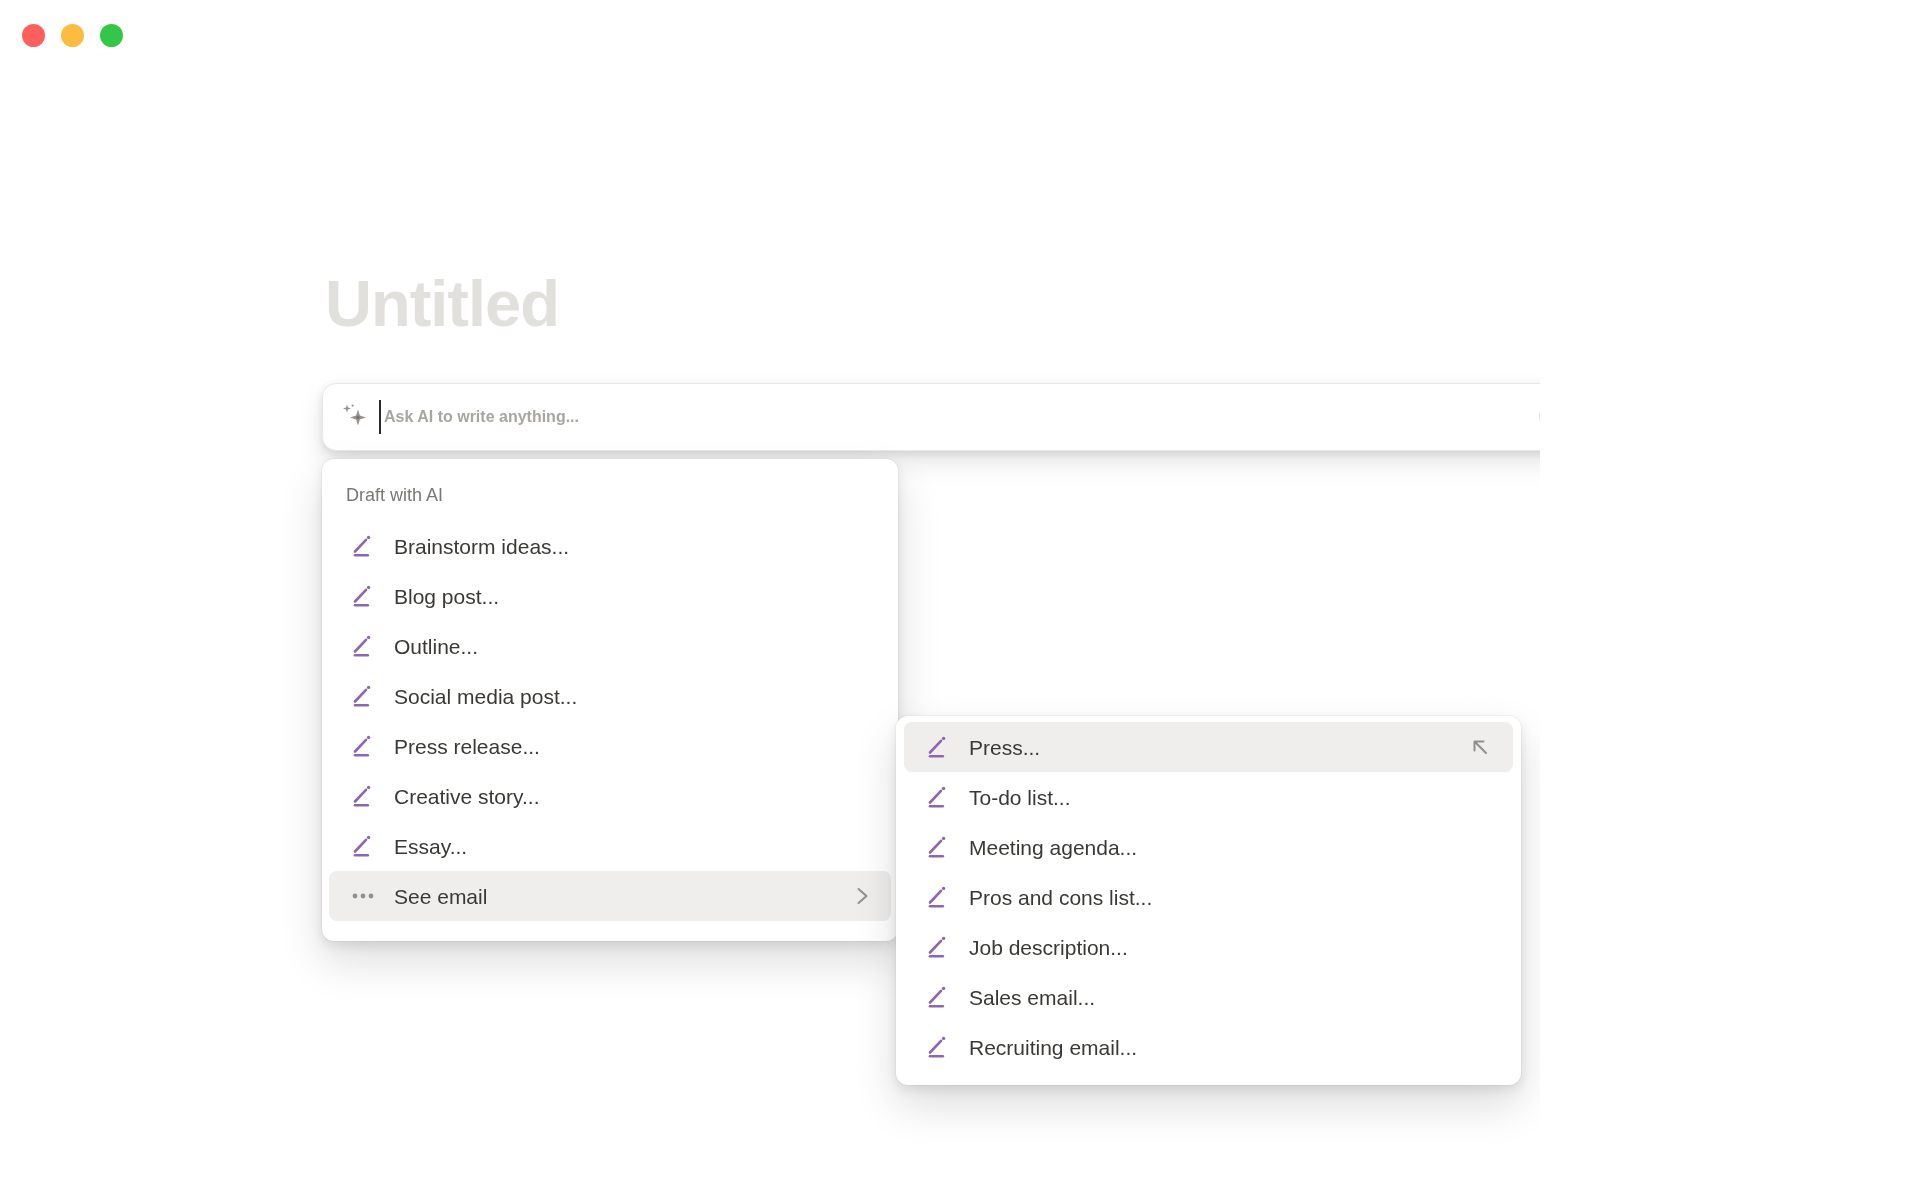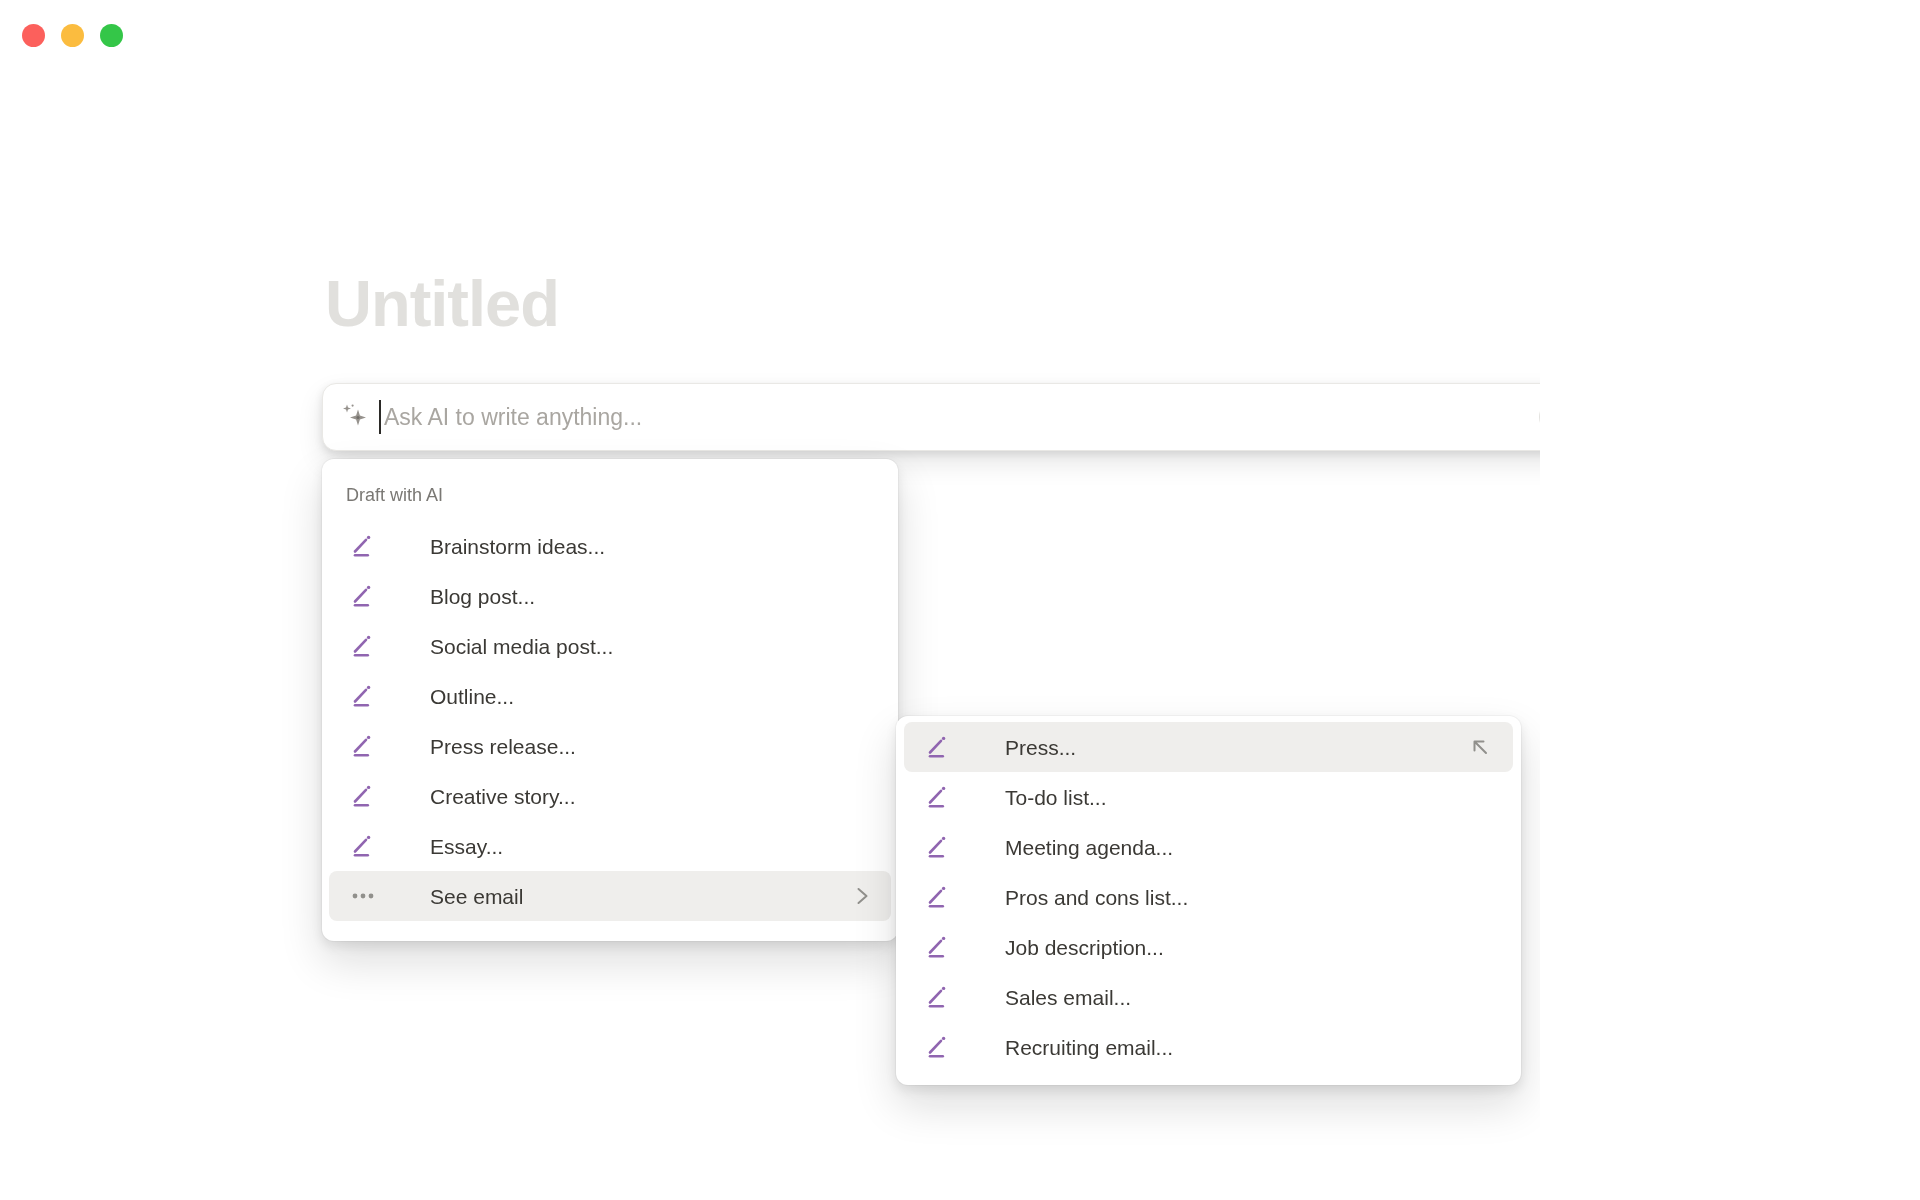--- a/index.html
+++ b/index.html
@@ -24,21 +24,21 @@
     position:absolute;left:322px;top:383px;width:1274px;height:68px;box-sizing:border-box;
     background:#fff;border:1px solid #E9E8E5;border-radius:14px;
     box-shadow:0 3px 8px rgba(0,0,0,.10), 0 12px 26px rgba(0,0,0,.10);
     display:flex;align-items:center;padding:0 20px 0 16px;
   }
   .sparkle{width:30px;height:30px;flex:none;margin-right:10px;}
   .caret{width:2px;height:34px;background:#2b2a27;flex:none;margin-right:3px;animation:blink 1.2s step-end infinite;}
   @keyframes blink{0%,60%{opacity:1}61%,100%{opacity:0}}
   .ai-input{
     flex:1;border:none;outline:none;background:transparent;
-    font-family:inherit;font-size:23px;color:#ef4444;padding:0;
+    font-family:inherit;font-size:16px;color:#ef4444;padding:0;font-weight:bold;
   }
   .ai-input::placeholder{color:#A9A6A1;opacity:1;}
   .submit-btn{
     width:36px;height:36px;flex:none;border:none;border-radius:50%;
     background:#E4E3E0;display:flex;align-items:center;justify-content:center;padding:0;
   }
   
   .panel{
     position:absolute;background:#fff;border-radius:12px;box-sizing:border-box;
     box-shadow:0 0 0 1px rgba(15,15,15,.035), 0 5px 12px rgba(15,15,15,.09), 0 20px 44px rgba(15,15,15,.14);
@@ -48,21 +48,21 @@
   .menu-header{
     height:32px;line-height:32px;margin:0 0 10px 0;padding-left:17px;
     font-size:18px;font-weight:500;color:#7A7874;
   }
   .menu-row{
     height:50px;display:flex;align-items:center;border-radius:8px;
     padding:0 22px 0 23px;cursor:default;
   }
   .menu-row.highlight{background:#EFEEEC;}
   .row-icon{width:22px;height:24px;flex:none;margin-right:20px;display:flex;align-items:center;justify-content:center;}
-  .row-label{font-size:21px;line-height:1;color:#3B3935;white-space:nowrap;margin-left:36px;}
+  .row-label{font-size:21px;line-height:1;color:#3B3935;white-space:nowrap;}
   .row-spacer{flex:1;}
   .row-trail{flex:none;display:flex;align-items:center;justify-content:center;}
 </style>
 </head>
 <body>
 
 <svg width="0" height="0" style="position:absolute">
   <defs>
     <g id="icon-pen">
       <line x1="3" y1="17.5" x2="14" y2="5.8" stroke="#9065B0" stroke-width="2.6" stroke-linecap="round"></line>
@@ -116,29 +116,29 @@
           </svg>
         </span>
       <span class="row-label">Blog post...</span>
     </div>
     <div class="menu-row">
       <span class="row-icon">
           <svg width="22" height="24" viewBox="0 0 22 24">
             <use href="#icon-pen"></use>
           </svg>
         </span>
+      <span class="row-label">Outline...</span>
+    </div>
+    <div class="menu-row">
+      <span class="row-icon">
+          <svg width="22" height="24" viewBox="0 0 22 24">
+            <use href="#icon-pen"></use>
+          </svg>
+        </span>
       <span class="row-label">Social media post...</span>
-    </div>
-    <div class="menu-row">
-      <span class="row-icon">
-          <svg width="22" height="24" viewBox="0 0 22 24">
-            <use href="#icon-pen"></use>
-          </svg>
-        </span>
-      <span class="row-label">Outline...</span>
     </div>
     <div class="menu-row">
       <span class="row-icon">
           <svg width="22" height="24" viewBox="0 0 22 24">
             <use href="#icon-pen"></use>
           </svg>
         </span>
       <span class="row-label">Press release...</span>
     </div>
     <div class="menu-row">

